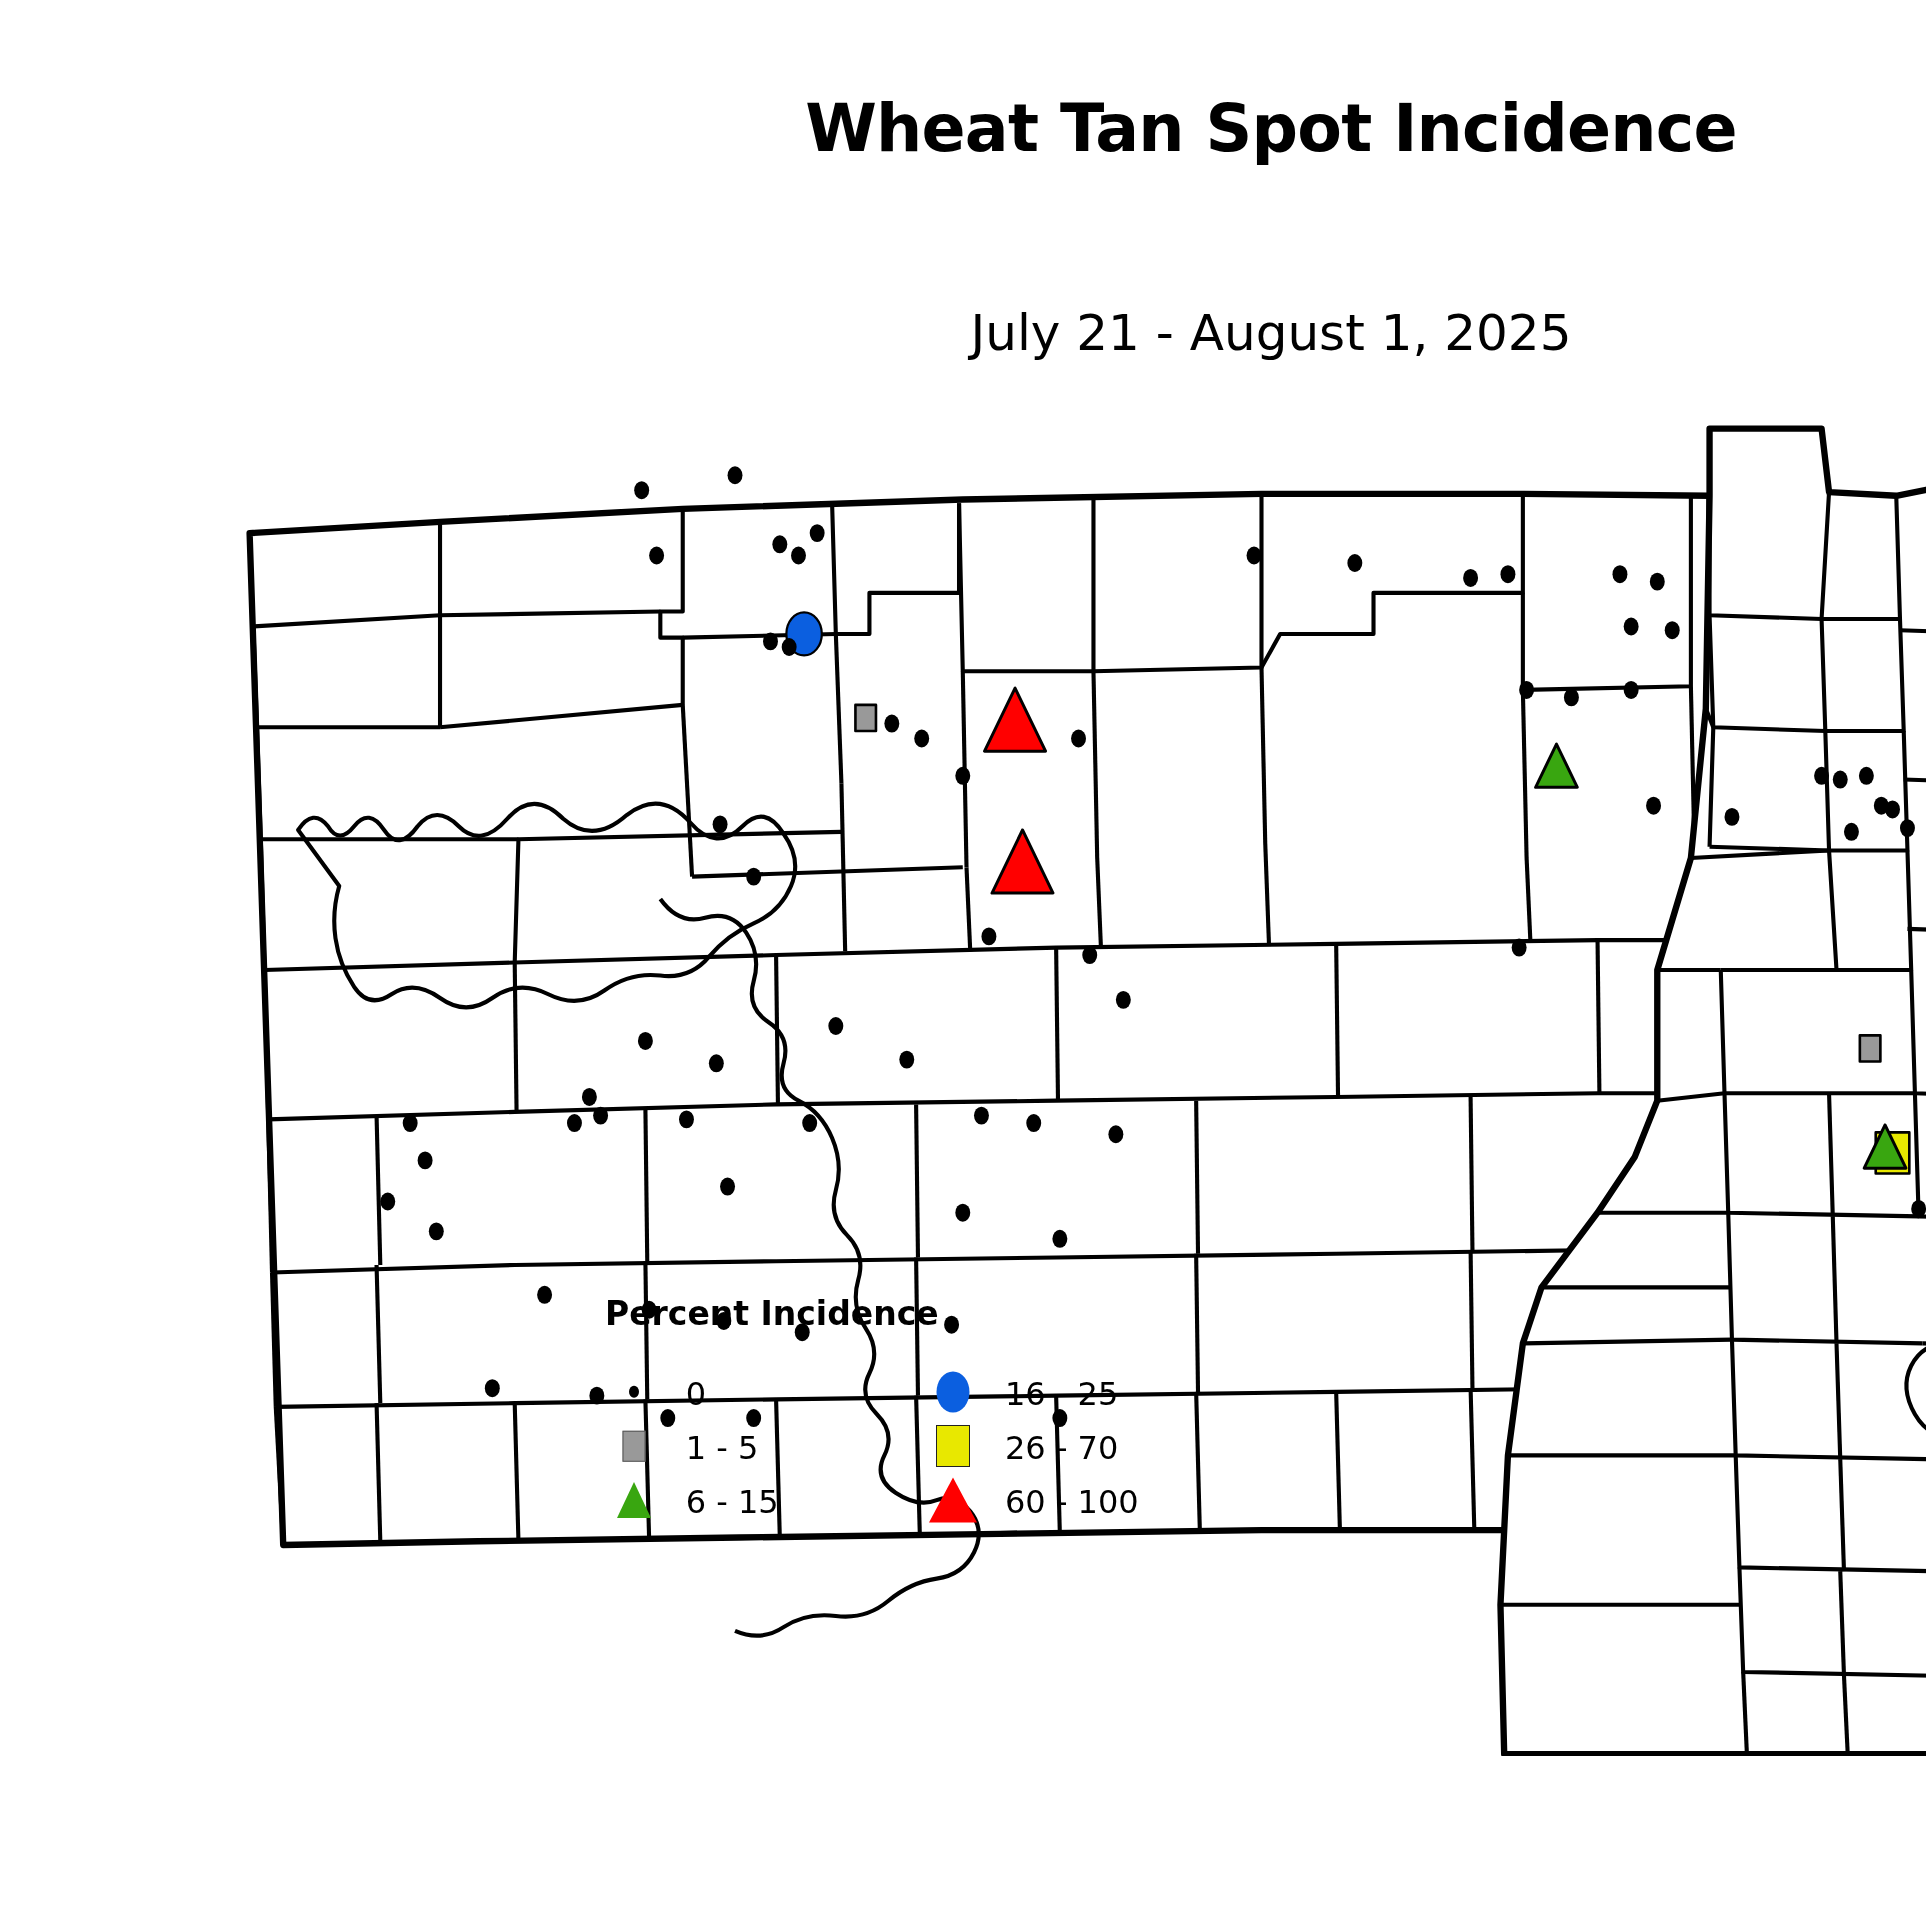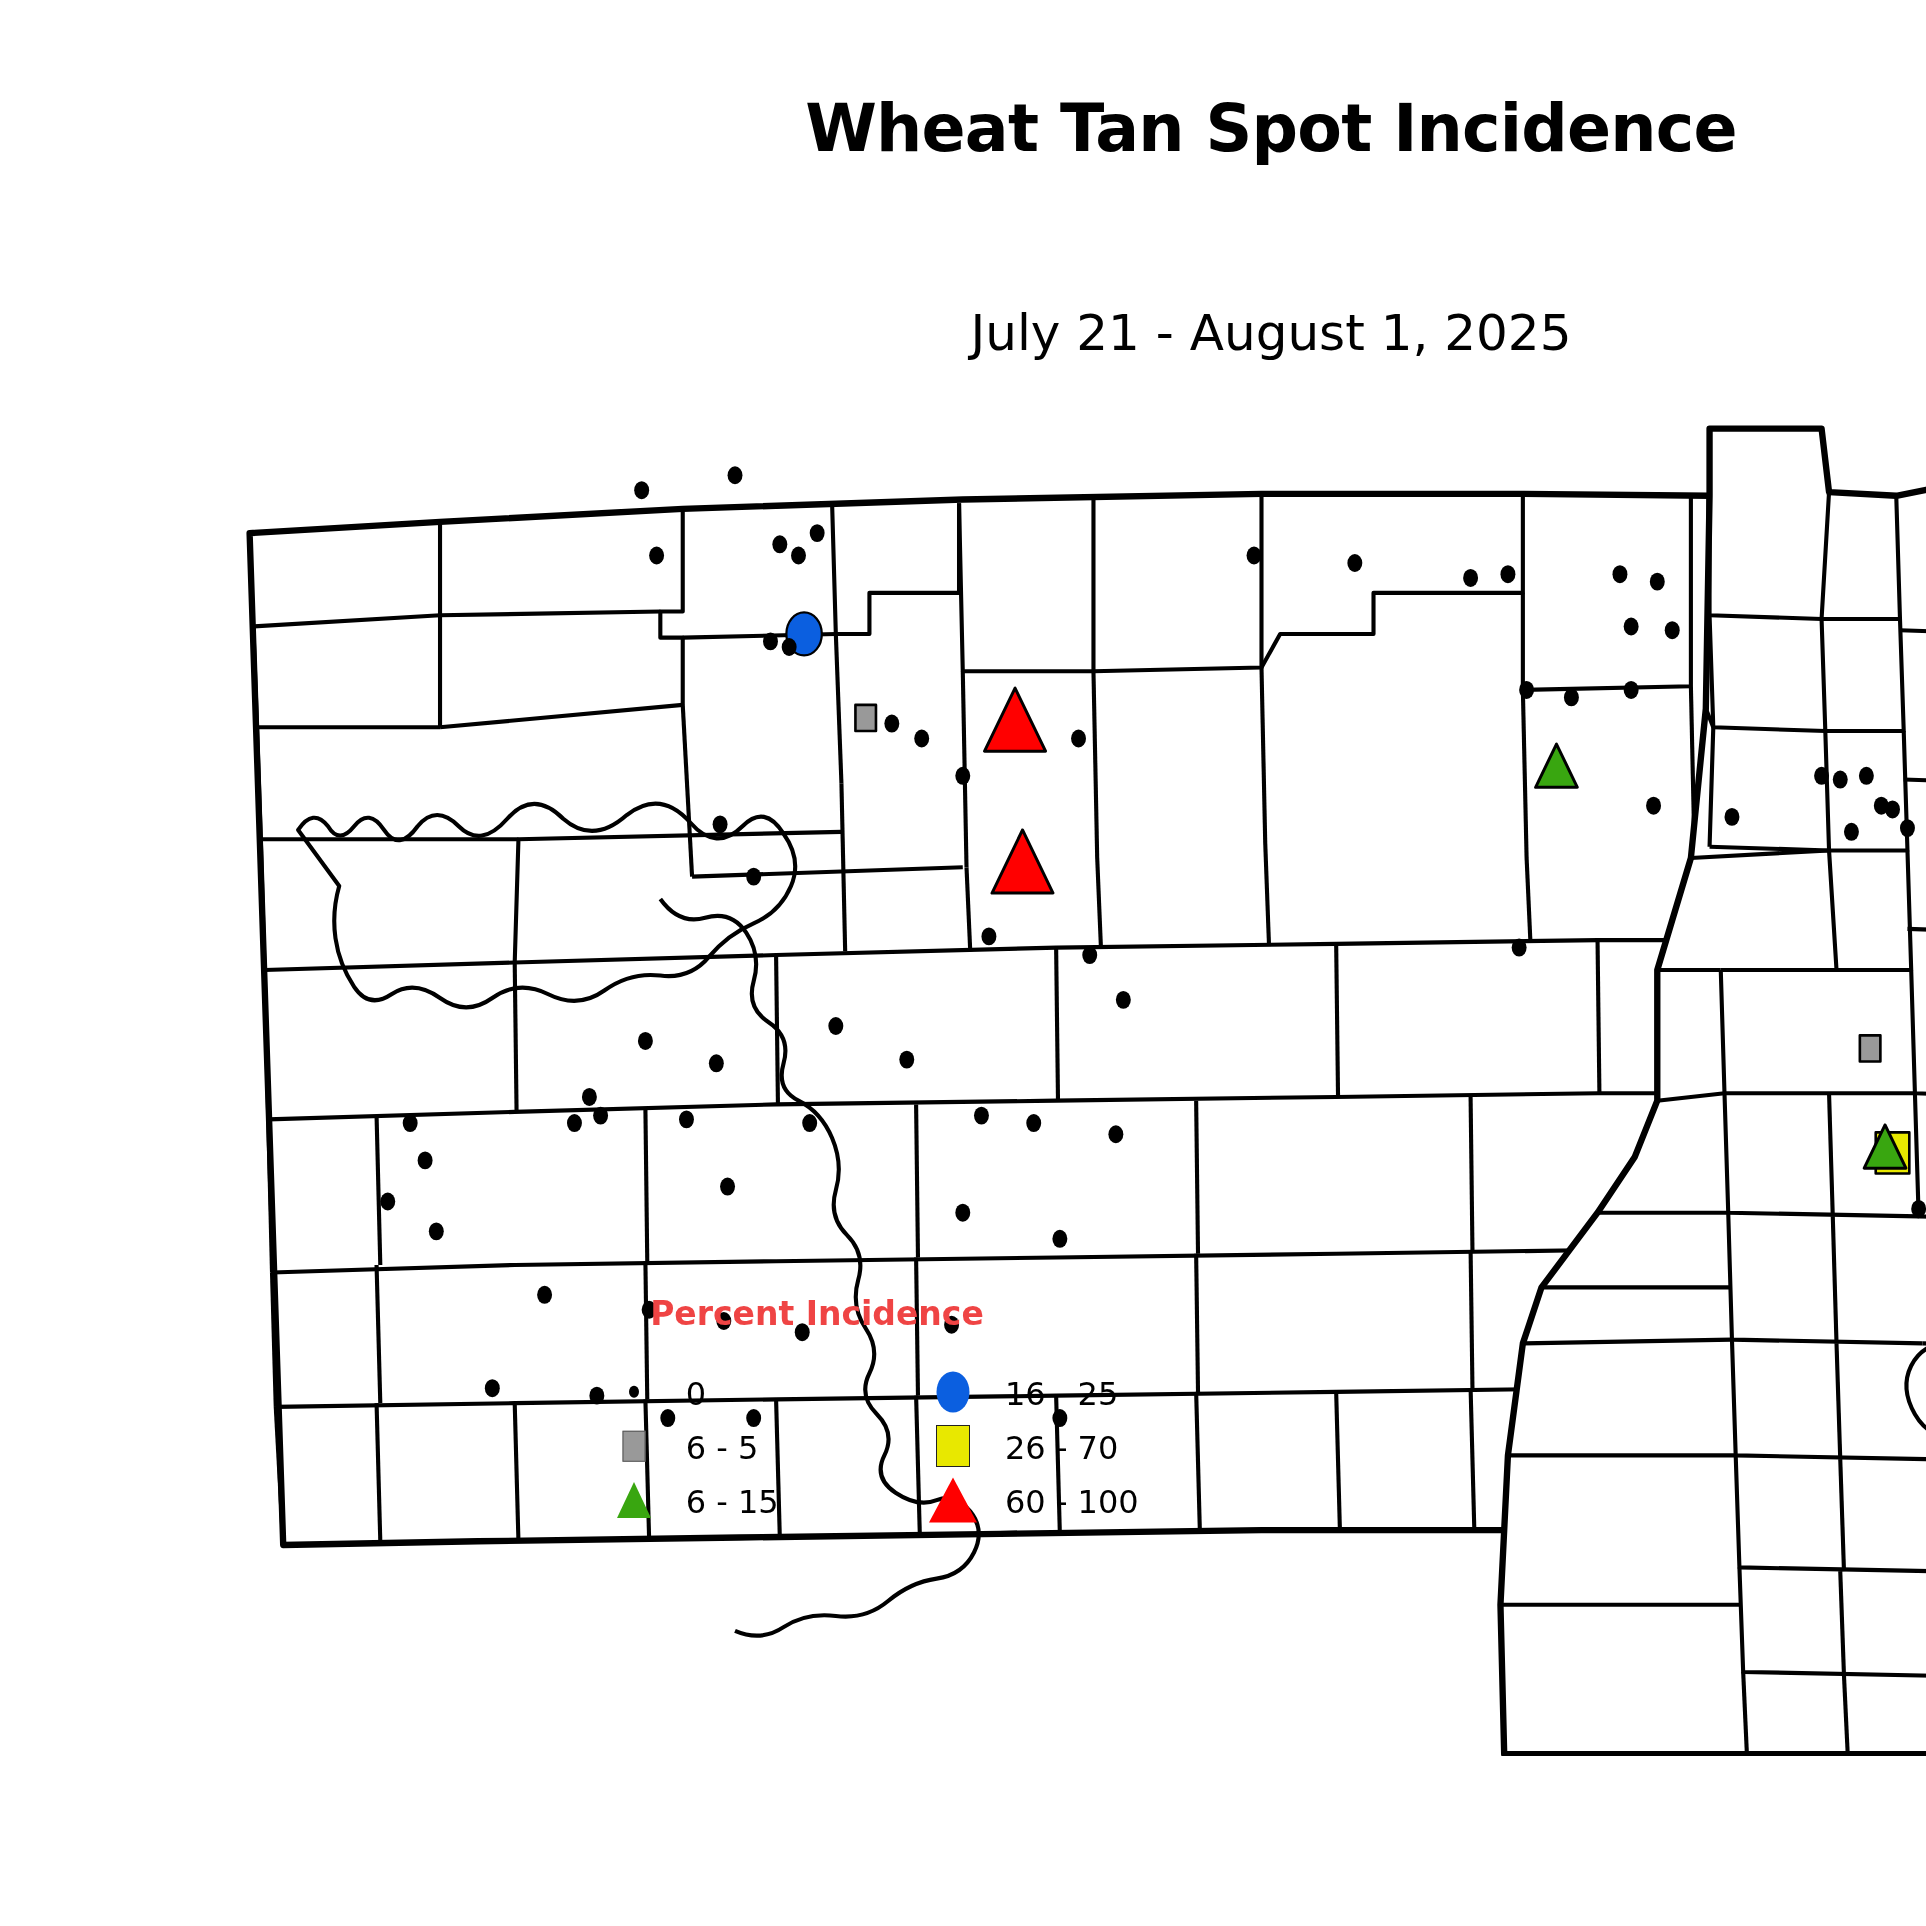--- a/index.html
+++ b/index.html
@@ -58,25 +58,24 @@
     position: absolute;
     left: 605px;
     top: 1294px;
     width: 655px;
     height: 270px;
   }
   .legend-title {
     position: absolute;
     left: 0; top: 0;
     width: 424px;
-    text-align: center;
     font-family: "DejaVu Sans", sans-serif;
     font-weight: bold;
     font-size: 33px;
-    color: #ef4444;
+    color: #000000;
     white-space: nowrap;
   }
   .legend-col { position: absolute; top: 77px; }
   .legend-col.c1 { left: 7.7px; }
   .legend-col.c2 { left: 327px; }
   .legend-row {
     position: relative;
     height: 54px;
   }
   .legend-swatch {
@@ -410,21 +409,21 @@
       <div class="legend-row">
         <span class="legend-swatch">
             <span class="sw-inner dot-sm"></span>
           </span>
         <span class="legend-label">0</span>
       </div>
       <div class="legend-row">
         <span class="legend-swatch">
             <span class="sw-inner sq-gray"></span>
           </span>
-        <span class="legend-label">6 - 5</span>
+        <span class="legend-label">1 - 5</span>
       </div>
       <div class="legend-row">
         <span class="legend-swatch">
             <span class="sw-inner tri-green"></span>
           </span>
         <span class="legend-label">6 - 15</span>
       </div>
     </div>
 
     <div class="legend-col c2">

